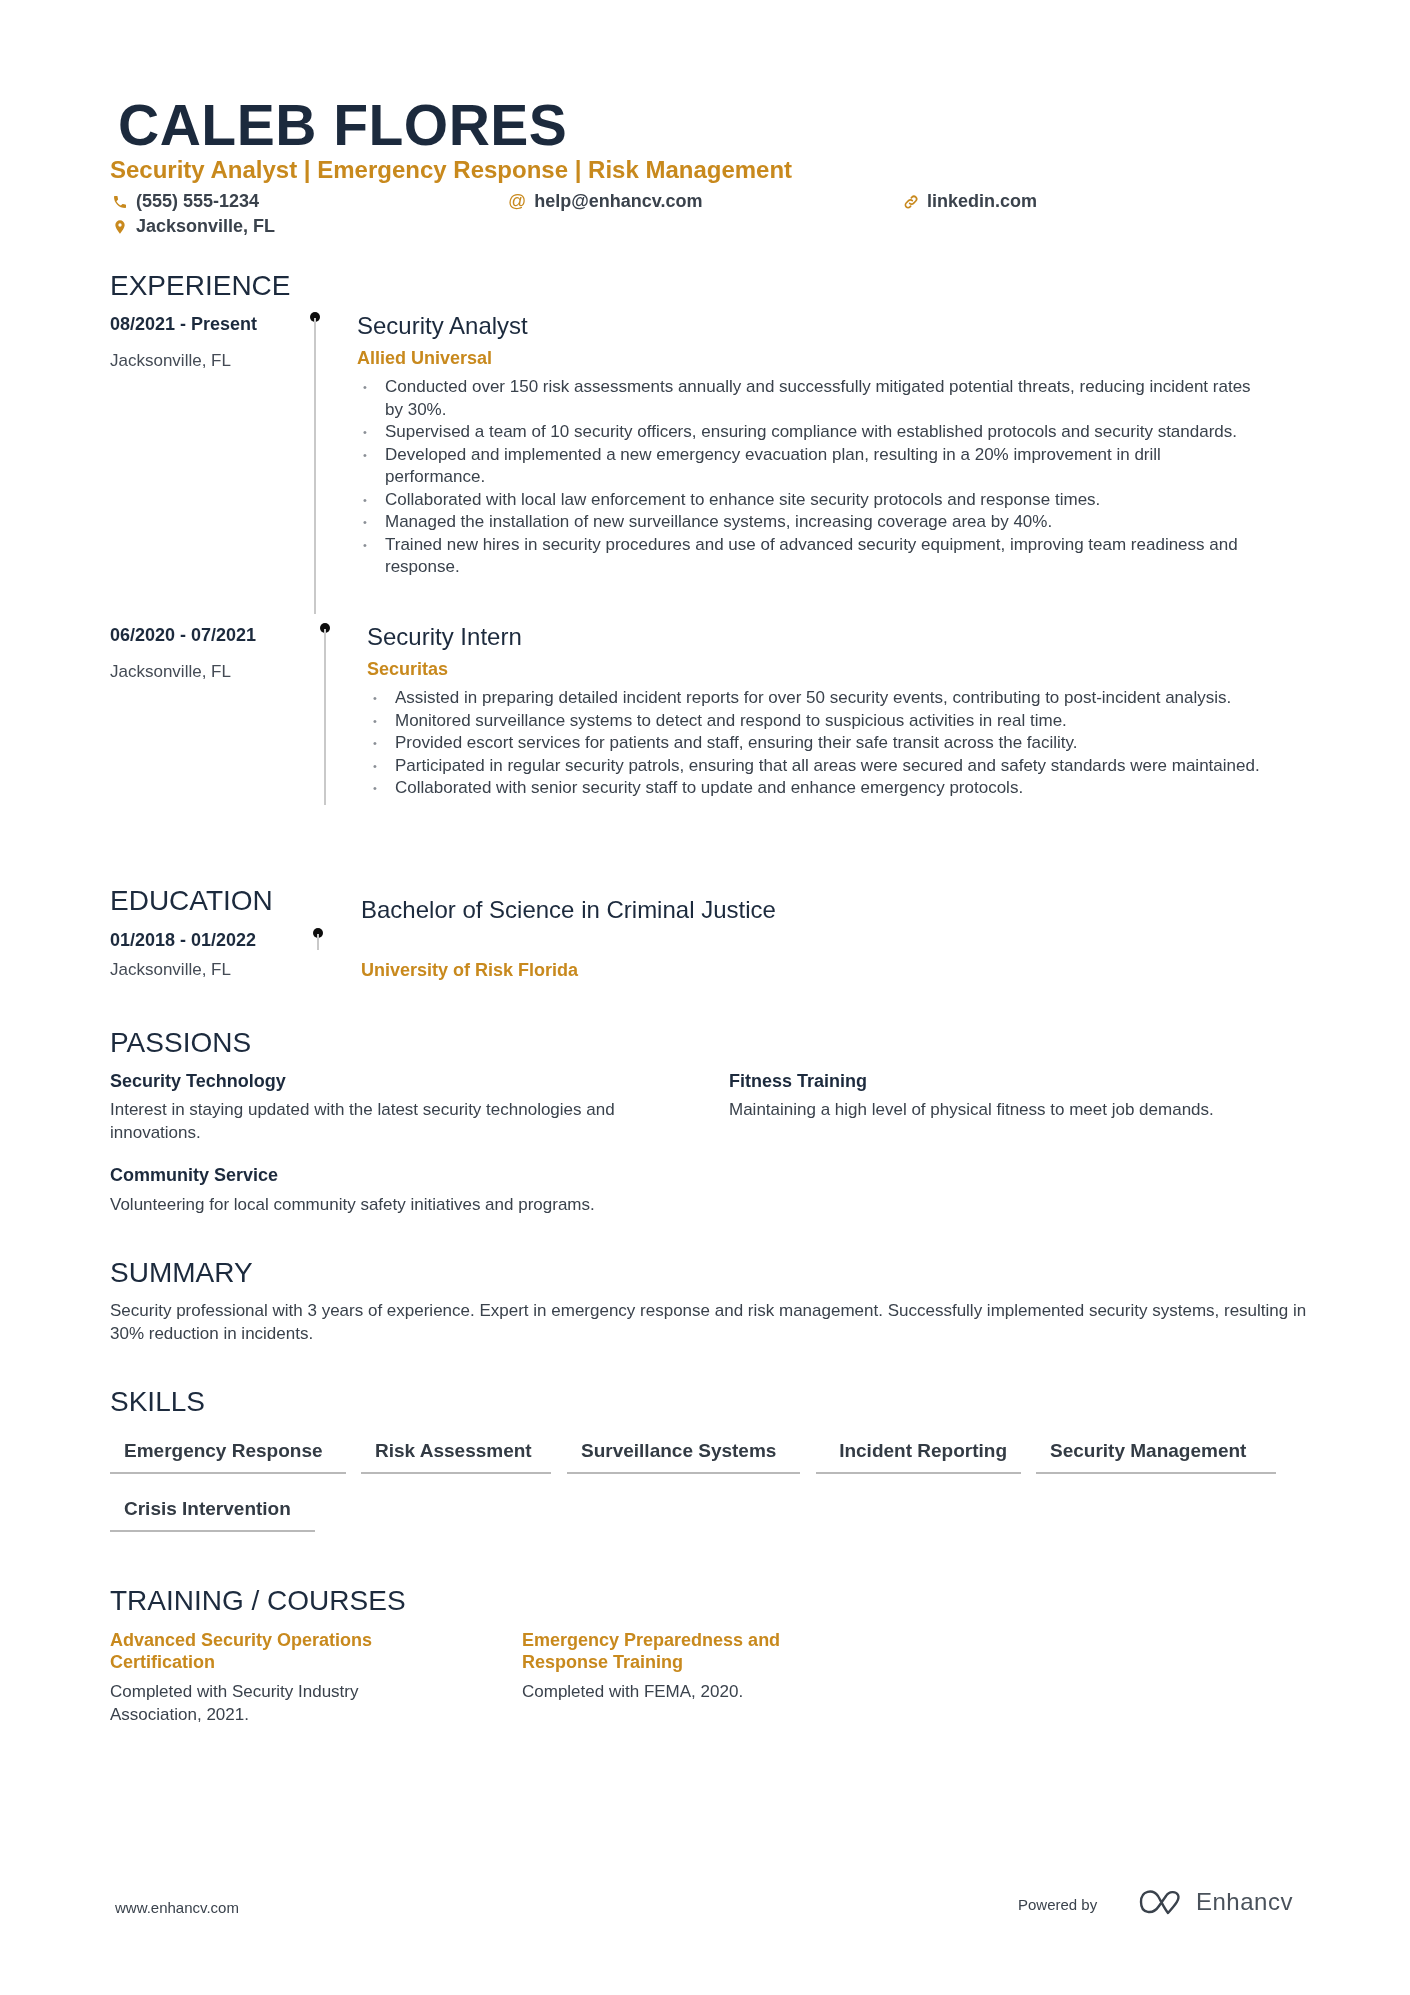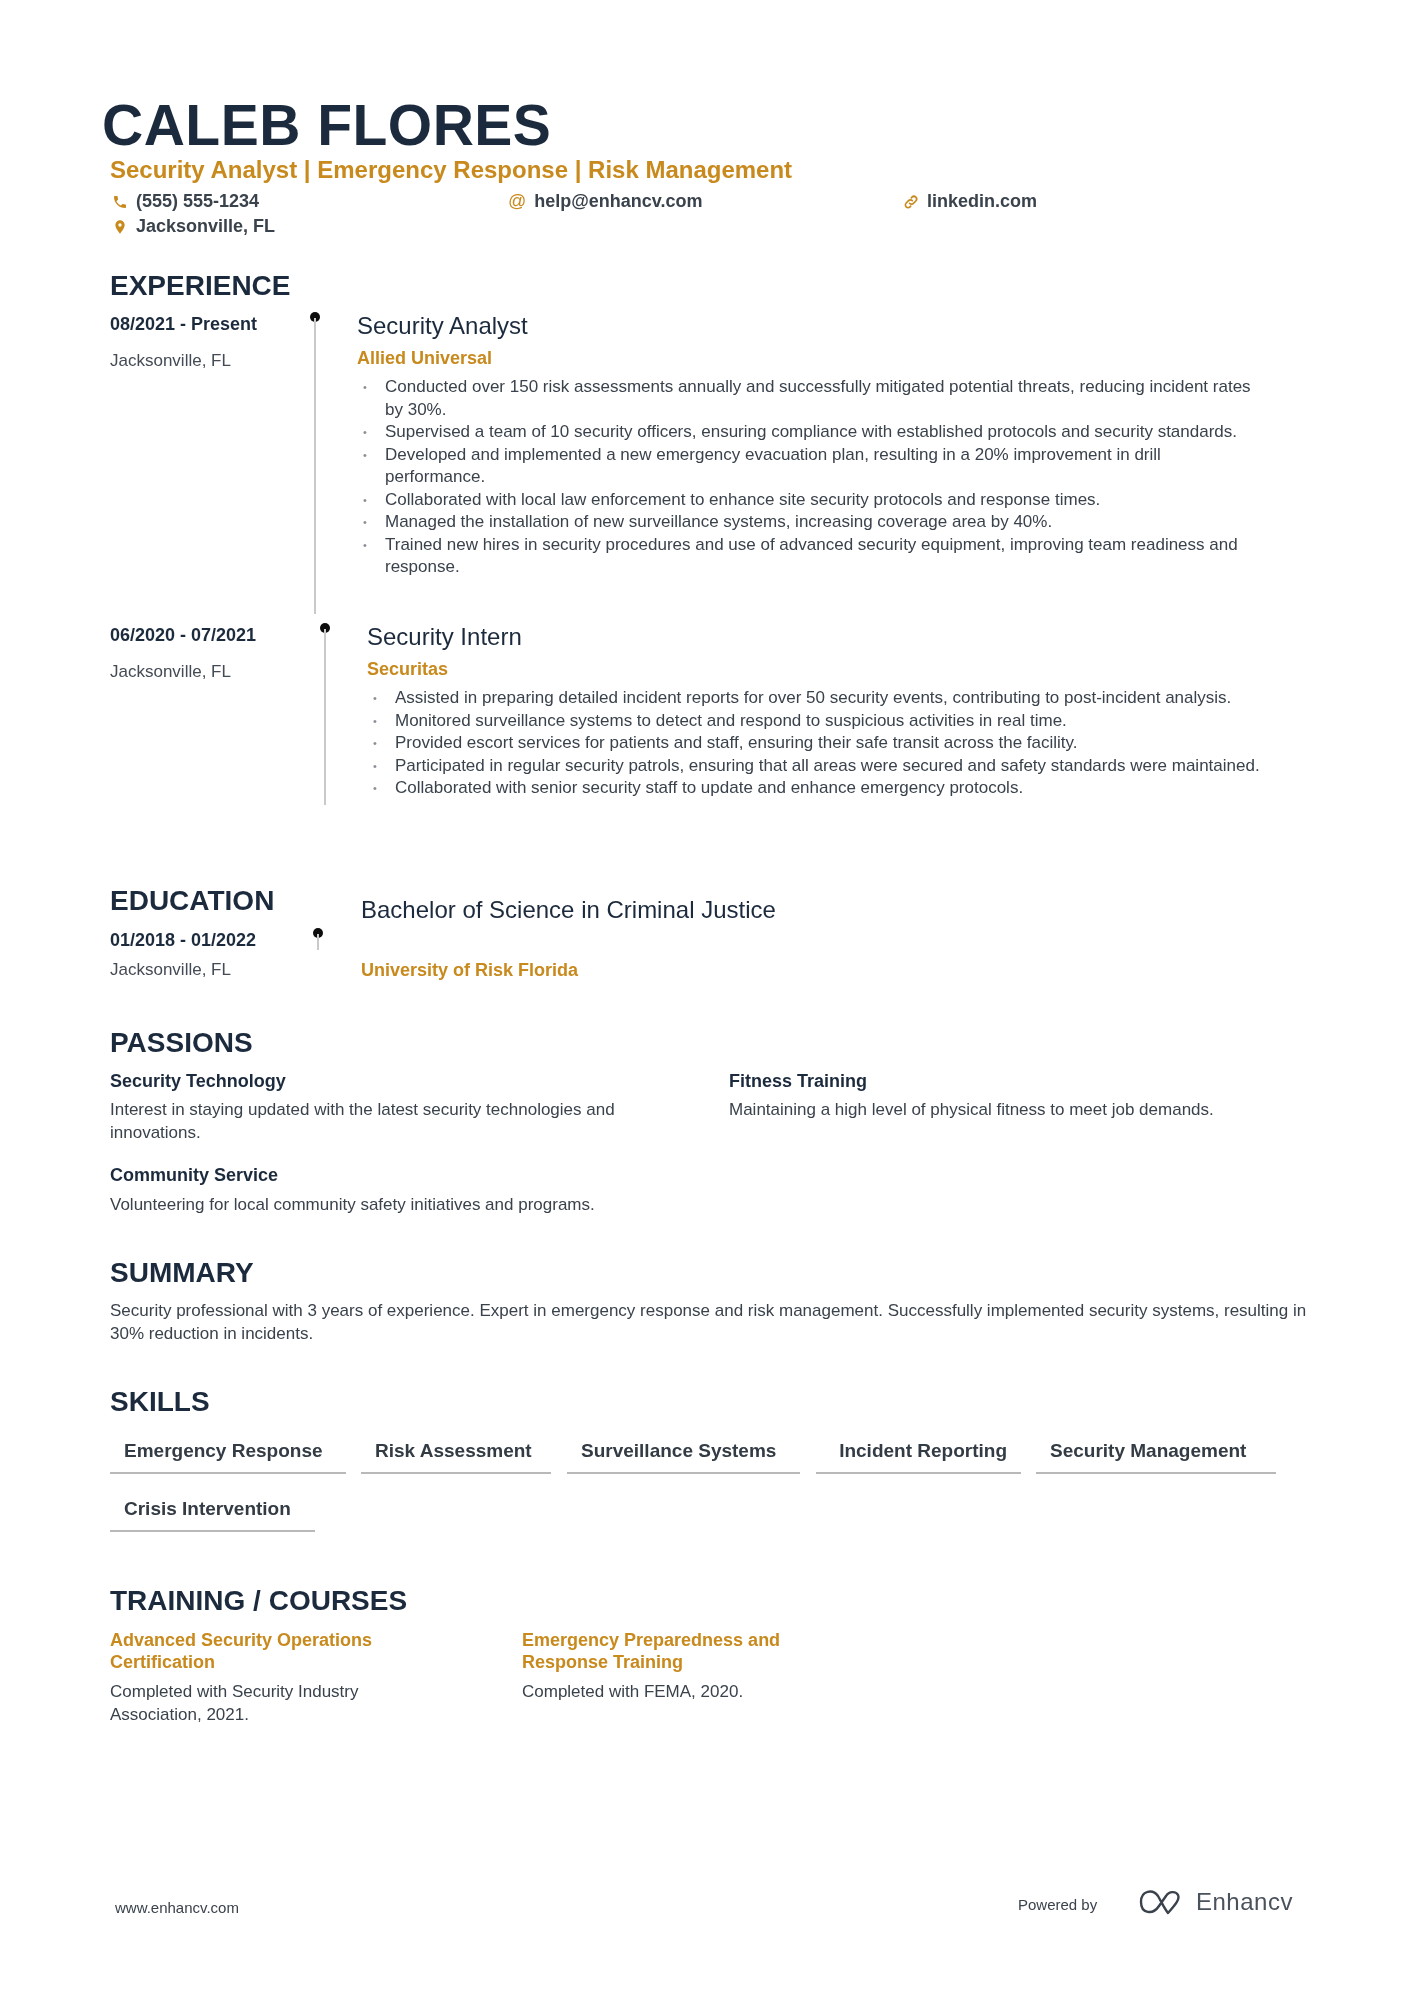--- a/index.html
+++ b/index.html
@@ -1,24 +1,24 @@
 <!DOCTYPE html>
 <html><head>
 <meta charset="utf-8">
 <style>
   * { box-sizing: border-box; margin: 0; padding: 0; }
   html, body { width: 1410px; height: 1995px; background: #ffffff; }
   body { font-family: "Liberation Sans", sans-serif; color: #2f3640; position: relative; overflow: hidden; }
 
-  #name { position: absolute; left: 102px; top: 92px; font-size: 57px; font-weight: 700; color: #1c2a3d; letter-spacing: 0.5px; text-align: center; }
+  #name { position: absolute; left: 118px; top: 92px; font-size: 57px; font-weight: 700; color: #1c2a3d; letter-spacing: 0.5px; text-align: center; }
   #headline { position: absolute; left: 110px; top: 156px; font-size: 24px; font-weight: 700; color: #c8891d; }
   .contact { position: absolute; font-size: 18px; font-weight: 700; color: #3a424c; display: flex; align-items: center; gap: 8px; }
   .contact svg { width: 16px; height: 16px; }
 
-  .sec-title { position: absolute; left: 110px; font-size: 28px; font-weight: 700; color: #1c2a3d; }
+  .sec-title { position: absolute; left: 110px; font-size: 28px; font-weight: 400; color: #1c2a3d; }
 
   .date { position: absolute; left: 110px; font-size: 18px; font-weight: 700; color: #1c2a3d; }
   .loc { position: absolute; left: 110px; font-size: 17px; color: #444b55; }
   .tl-dot { position: absolute; width: 10px; height: 10px; border-radius: 50%; background: #0d0d0d; }
   .tl-line { position: absolute; width: 2px; background: #c9c9c9; }
 
   .role { position: absolute; font-size: 24px; color: #1c2a3d; }
   .company { position: absolute; font-size: 18px; font-weight: 700; color: #c8891d; }
   ul.bullets { position: absolute; list-style: none; font-size: 17px; line-height: 22.5px; color: #3a424c; width: 900px; }
   ul.bullets li { position: relative; padding-left: 28px; }

